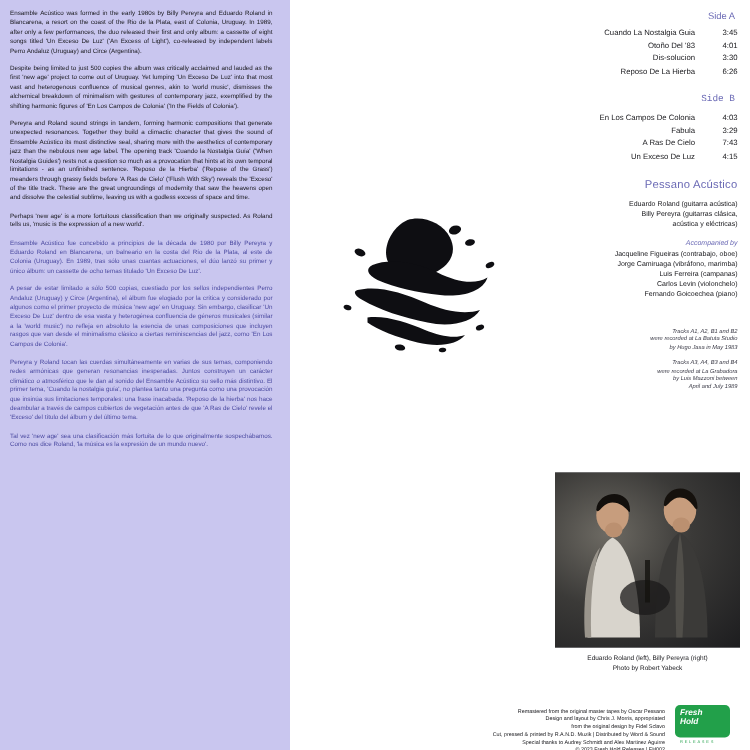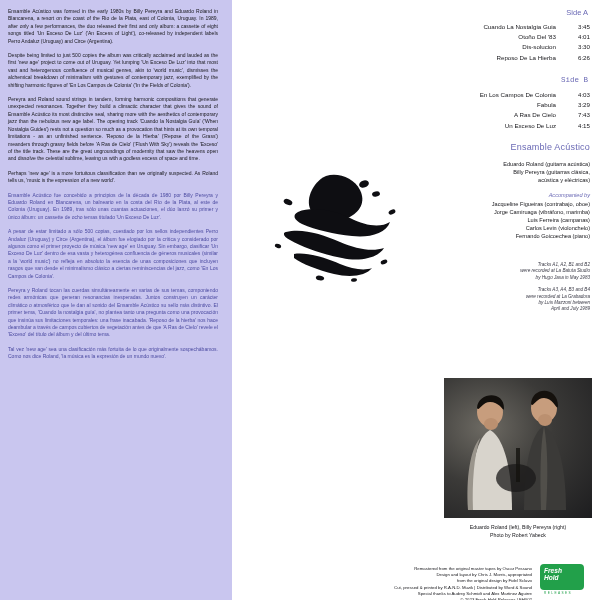--- a/index.html
+++ b/index.html
@@ -256,21 +256,21 @@
       <div class="track-row">
         <span class="track-title">A Ras De Cielo</span>
         <span class="track-time">7:43</span>
       </div>
       <div class="track-row">
         <span class="track-title">Un Exceso De Luz</span>
         <span class="track-time">4:15</span>
       </div>
     </div>
 
-    <div class="band-title">Ensamble Acústico</div>
+    <div class="band-title">Pessano Acústico</div>
 
     <div class="credits">
       <div class="line">Eduardo Roland (guitarra acústica)</div>
       <div class="line">Billy Pereyra (guitarras clásica,</div>
       <div class="line">acústica y eléctricas)</div>
       <div class="head">Accompanied by</div>
       <div class="line">Jacqueline Figueiras (contrabajo, oboe)</div>
       <div class="line">Jorge Camiruaga (vibráfono, marimba)</div>
       <div class="line">Luis Ferreira (campanas)</div>
       <div class="line">Carlos Levin (violonchelo)</div>

